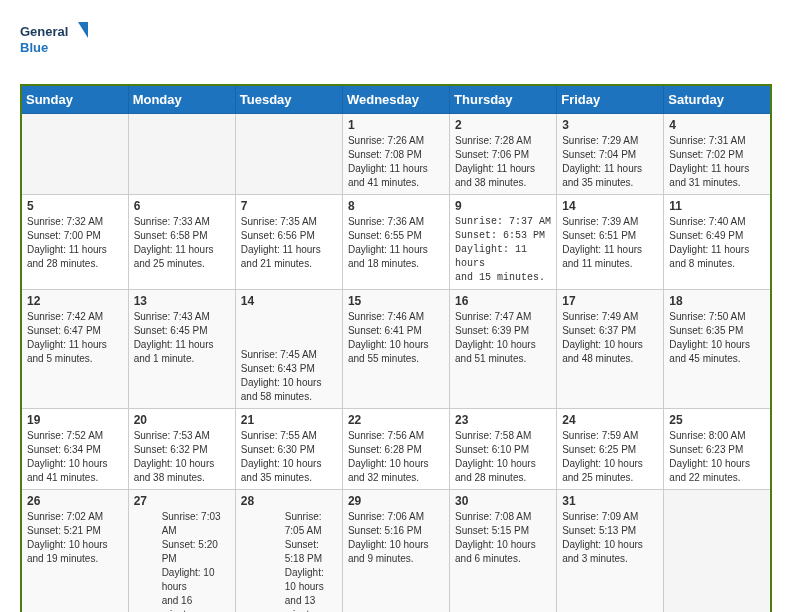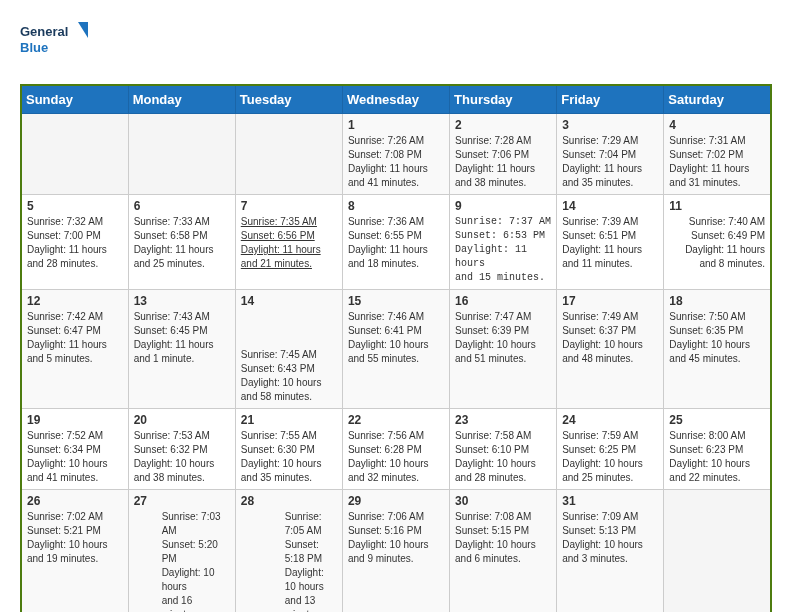--- a/index.html
+++ b/index.html
@@ -152,21 +152,21 @@
         </td>
         <td>
           <span class="day-number">6</span>
           <div class="day-info" style="white-space: pre-line;">Sunrise: 7:33 AM
 Sunset: 6:58 PM
 Daylight: 11 hours
 and 25 minutes.</div>
         </td>
         <td>
           <span class="day-number">7</span>
-          <div class="day-info" style="white-space: pre-line; text-decoration: underline;">Sunrise: 7:35 AM
+          <div class="day-info" style="white-space: pre-line;">Sunrise: 7:35 AM
 Sunset: 6:56 PM
 Daylight: 11 hours
 and 21 minutes.</div>
         </td>
         <td>
           <span class="day-number">8</span>
           <div class="day-info" style="white-space: pre-line;">Sunrise: 7:36 AM
 Sunset: 6:55 PM
 Daylight: 11 hours
 and 18 minutes.</div>
@@ -180,21 +180,21 @@
         </td>
         <td>
           <span class="day-number">14</span>
           <div class="day-info" style="white-space: pre-line;">Sunrise: 7:39 AM
 Sunset: 6:51 PM
 Daylight: 11 hours
 and 11 minutes.</div>
         </td>
         <td>
           <span class="day-number">11</span>
-          <div class="day-info" style="white-space: pre-line; text-align: right;">Sunrise: 7:40 AM
+          <div class="day-info" style="white-space: pre-line;">Sunrise: 7:40 AM
 Sunset: 6:49 PM
 Daylight: 11 hours
 and 8 minutes.</div>
         </td>
       </tr>
       <tr>
         <td>
           <span class="day-number">12</span>
           <div class="day-info" style="white-space: pre-line;">Sunrise: 7:42 AM
 Sunset: 6:47 PM

